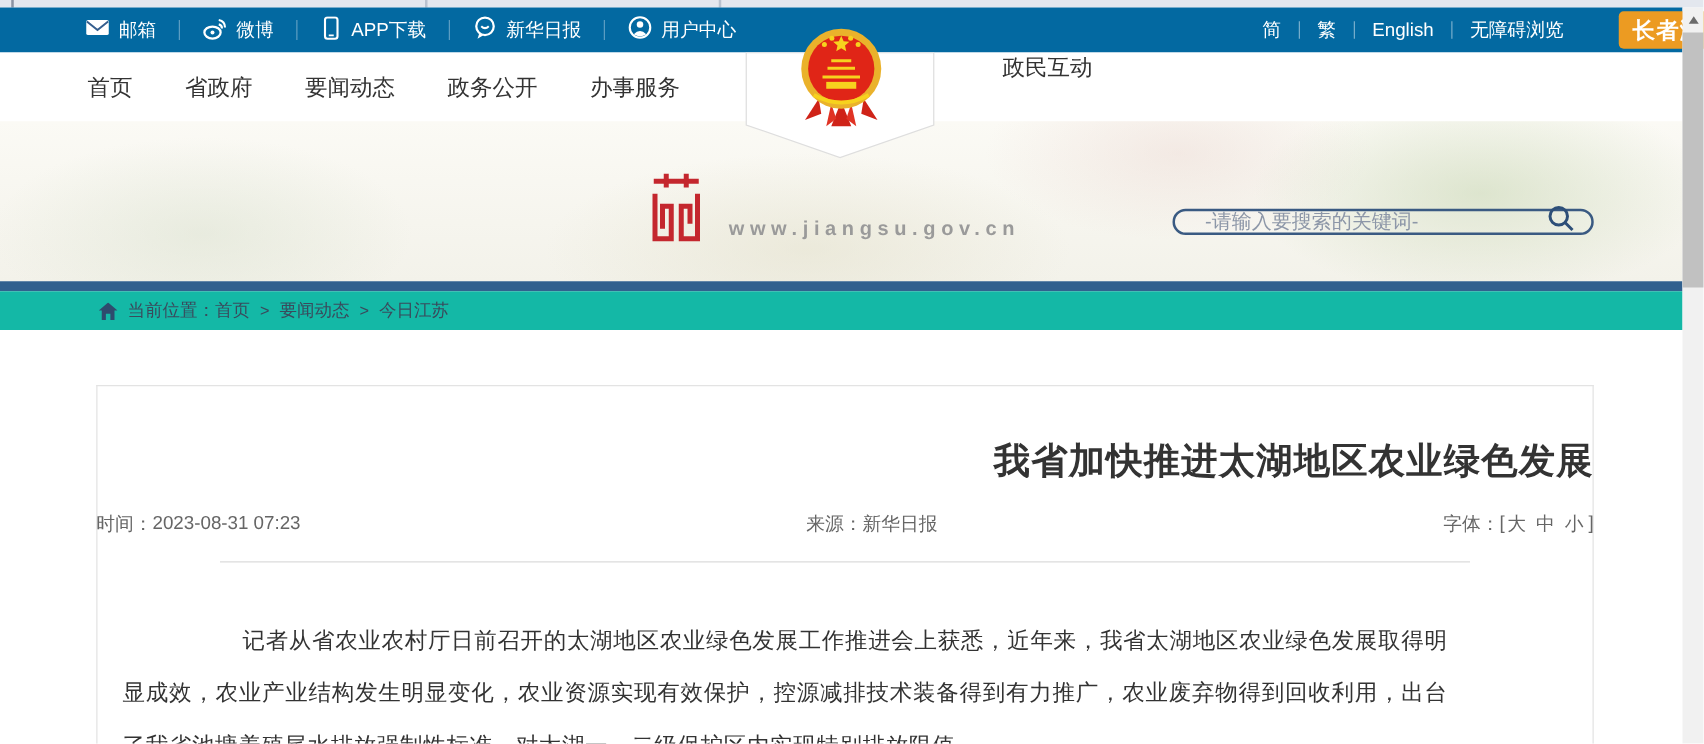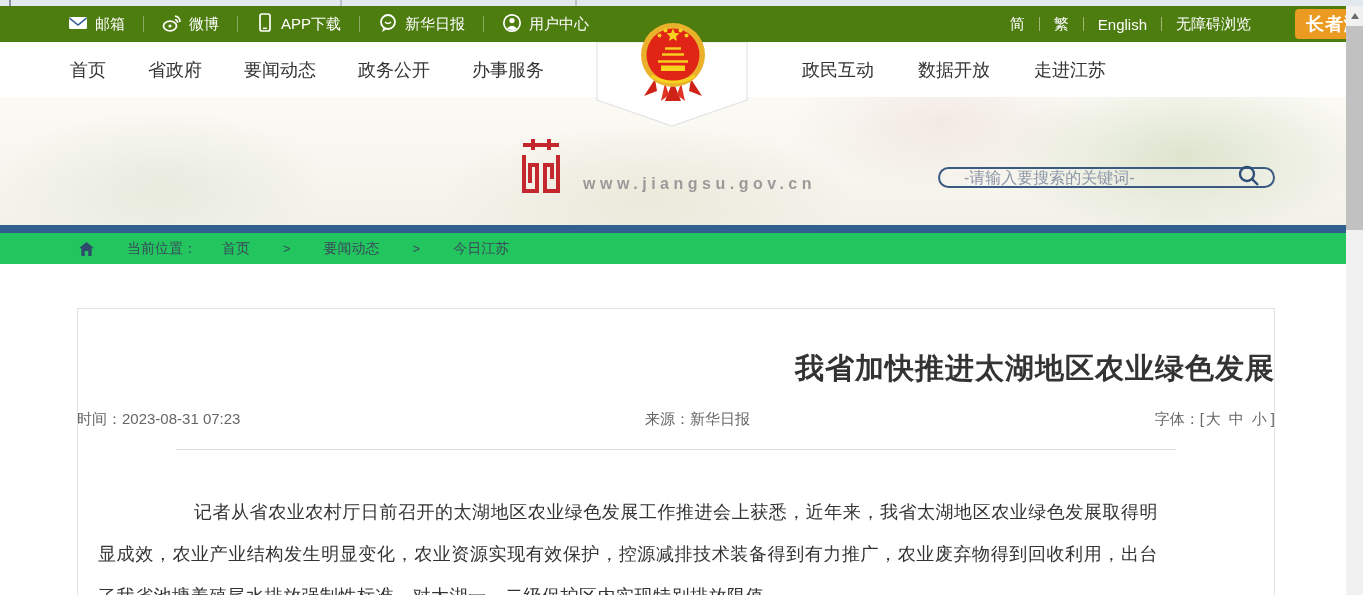--- a/index.html
+++ b/index.html
@@ -4,33 +4,33 @@
 <style>
   * { margin:0; padding:0; box-sizing:border-box; }
   body { font-family:"Liberation Sans","DejaVu Sans",sans-serif; }
   .page { position:relative; width:1363px; height:595px; background:#ffffff; overflow:hidden; }
 
   
   .tab-strip { position:absolute; left:0; top:0; width:1363px; height:6px; background:#e3e7ee; }
   .tab-strip .tick { position:absolute; top:0; width:2px; height:6px; background:#8a93a3; }
 
   
-  .topbar { position:absolute; left:0; top:6px; width:1346px; height:36px; background:#4d7c0f; display:flex; align-items:center; color:#fff; }
+  .topbar { position:absolute; left:0; top:6px; width:1346px; height:36px; background:#0369a1; display:flex; align-items:center; color:#fff; }
   .topbar-left { display:flex; align-items:center; margin-left:68px; }
   .tb-item { display:flex; align-items:center; gap:7px; font-size:15px; color:#fff; cursor:pointer; white-space:nowrap; }
   .tb-sep { width:1px; height:16px; background:rgba(255,255,255,.35); margin:0 18px; }
   .topbar-right { position:absolute; right:95px; top:0; height:36px; display:flex; align-items:center; gap:14px; }
   .lang-link { font-size:15px; color:#fff; cursor:pointer; white-space:nowrap; }
   .lang-sep { width:1px; height:14px; background:rgba(255,255,255,.45); }
   .elder-btn { position:absolute; right:-180px; top:3px; width:136px; height:30px; background:#ec9b22; color:#fff; font-size:18px; font-weight:bold; border-radius:4px; display:flex; align-items:center; justify-content:center; cursor:pointer; white-space:nowrap; letter-spacing:1px; }
 
   
   .mainnav { position:absolute; left:0; top:42px; width:1346px; height:55px; background:#fff; }
   .nav-left { position:absolute; left:70px; top:0; height:55px; display:flex; align-items:center; gap:42px; }
-  .nav-right { position:absolute; left:802px; top:0; height:55px; display:flex; align-items:center; gap:44px; }
+  .nav-right { position:absolute; left:802px; top:0; height:55px; display:flex; align-items:center; gap:44px;flex-direction:column; }
   .nav-item { font-size:18px; color:#333; cursor:pointer; white-space:nowrap; }
 
   
   .banner { position:absolute; left:0; top:97px; width:1346px; height:128px;
     background:
       radial-gradient(ellipse 260px 120px at 88% 45%, rgba(199,214,178,.55), rgba(199,214,178,0) 70%),
       radial-gradient(ellipse 220px 100px at 70% 20%, rgba(233,211,205,.40), rgba(233,211,205,0) 70%),
       radial-gradient(ellipse 300px 110px at 48% 80%, rgba(226,223,201,.50), rgba(226,223,201,0) 70%),
       radial-gradient(ellipse 240px 110px at 12% 70%, rgba(216,224,205,.45), rgba(216,224,205,0) 70%),
       linear-gradient(#fbfaf5,#f3f2ea);
@@ -42,21 +42,21 @@
   .site-url { position:absolute; left:583px; top:175px; z-index:2; font-size:16px; font-weight:bold; color:#9a9a9a; letter-spacing:4.5px; white-space:nowrap; }
   .search-box { position:absolute; left:938px; top:167px; width:337px; height:21px; border:2px solid #3a5a82; border-radius:20px; display:flex; align-items:center; background:rgba(255,255,255,.12); z-index:2; }
   .search-input { flex:1; border:none; outline:none; background:transparent; font-size:16px; color:#44506a; padding-left:24px; font-family:inherit; }
   .search-input::placeholder { color:#8d97a8; opacity:1; }
   .search-btn { width:48px; height:100%; display:flex; align-items:center; justify-content:center; cursor:pointer; }
 
   
   .blue-line { position:absolute; left:0; top:225px; width:1346px; height:8px; background:#31608e; }
 
   
-  .crumb { position:absolute; left:0; top:233px; width:1346px; height:31px; background:#22c55e; display:flex; align-items:center;gap:25px; }
+  .crumb { position:absolute; left:0; top:233px; width:1346px; height:31px; background:#14b8a6; display:flex; align-items:center; }
   .crumb-home { margin-left:79px; display:flex; align-items:center; cursor:pointer; }
   .crumb-label { margin-left:8px; font-size:14px; color:#3a4a5c; }
   .crumb-link { font-size:14px; color:#3a4a5c; cursor:pointer; }
   .crumb-sep { font-size:13px; color:#3a4a5c; margin:0 8px; }
 
   
   .article-box { position:absolute; left:77px; top:308px; width:1198px; height:320px; background:#fff; border:1px solid #e3e3e3; border-bottom:none; }
   .article-title { position:absolute; left:77px; top:349px; width:1198px; text-align:right; font-size:29px; font-weight:bold; color:#333; letter-spacing:1px; }
   .article-meta { position:absolute; left:77px; top:410px; width:1198px; display:flex; justify-content:space-between; gap:46px; font-size:15px; color:#666; }
   .meta-item { white-space:nowrap; display:flex; }

